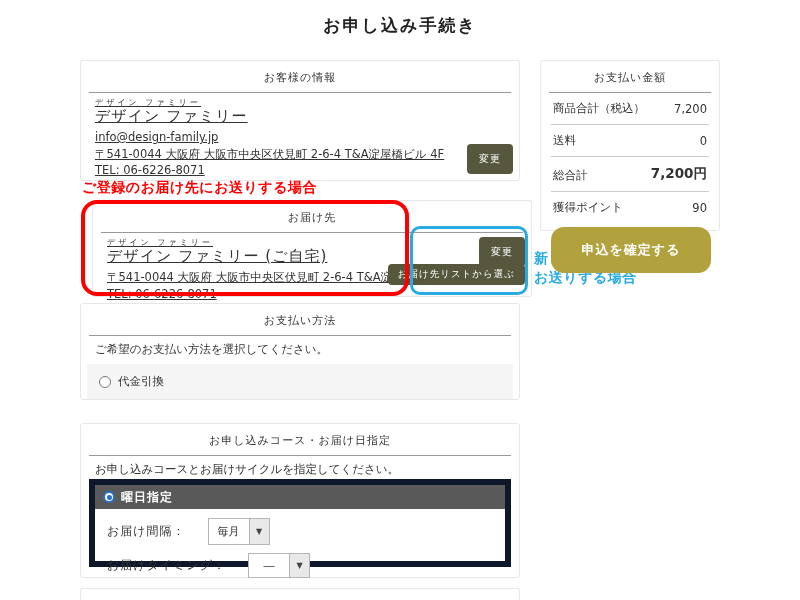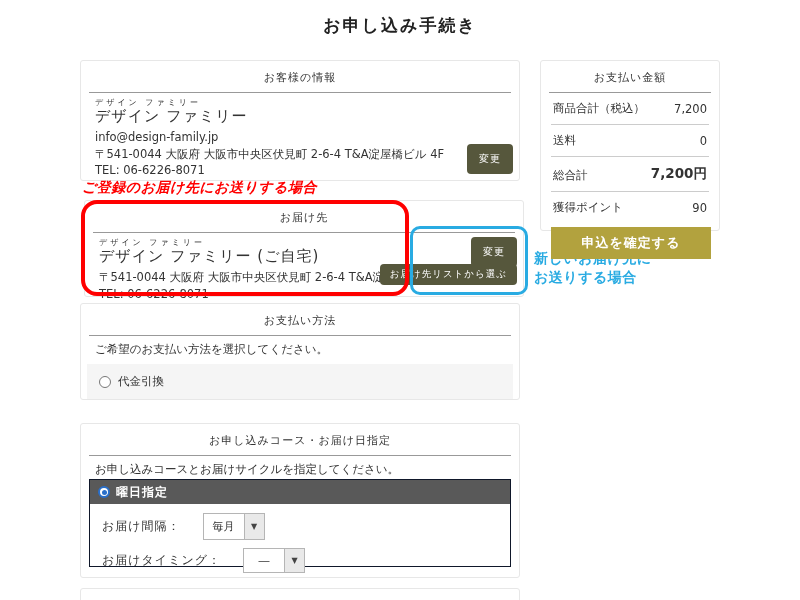--- a/index.html
+++ b/index.html
@@ -7,66 +7,66 @@
   body { font-family:"DejaVu Sans","Liberation Sans",sans-serif; color:#333; }
   .page { position:relative; width:800px; height:600px; background:#fff; overflow:hidden; }
 
   .page-title { position:absolute; top:14px; left:0; width:100%; text-align:center;
     font-family:"DejaVu Serif","Liberation Serif",serif; font-size:17px; color:#222; letter-spacing:2px; }
 
   .panel { position:absolute; background:#fff; border:1px solid #e7e7e7; border-radius:3px; }
   .panel-header { text-align:center; font-size:11px; color:#333; padding-top:9px; letter-spacing:1px; }
   .panel-divider { border:none; border-top:1px solid #999; margin:7px 8px 0 8px; }
 
-  .info-block { padding:5px 14px 0 14px; }
+  .info-block { padding:5px 14px 0 14px;text-decoration:underline; }
   .ruby-line { font-size:8px; color:#333; letter-spacing:3px; line-height:9px; }
   .name-line { font-size:15px; color:#333; letter-spacing:1px; line-height:19px; margin-bottom:3px; }
   .detail-line { font-size:11.5px; color:#333; line-height:16.5px; }
 
   .btn-olive { position:absolute; background:#56573c; color:#fff; border:none; border-radius:4px;
     font-size:10px; padding:8px 12px; letter-spacing:1px; cursor:pointer; font-family:inherit; }
 
   
-  .note-red { position:absolute; left:82px; top:179px; color:#ff0000; font-size:14px; font-weight:bold; letter-spacing:0.5px;font-style:italic; }
+  .note-red { position:absolute; left:82px; top:179px; color:#ff0000; font-size:14px; font-weight:bold; letter-spacing:0.5px; }
   .red-frame { position:absolute; left:81px; top:200px; width:328px; height:96px;
     border:4px solid #ff0000; border-radius:16px; pointer-events:none; }
   .blue-frame { position:absolute; left:410px; top:226px; width:118px; height:69px;
     border:3px solid #29abe2; border-radius:10px; pointer-events:none; }
   .note-blue { position:absolute; left:534px; top:249px; color:#29abe2; font-size:14px; font-weight:bold; line-height:19px; letter-spacing:0.5px; }
 
   
   .pm-instruction { font-size:11.5px; padding:6px 14px 0 14px; }
   .pm-options { background:#f5f5f5; margin:7px 6px 0 6px; padding:4px 0; }
   .pm-row { display:flex; align-items:center; gap:7px; padding:6px 12px; cursor:pointer; }
   .radio { display:inline-block; width:12px; height:12px; border:1px solid #777; border-radius:50%; background:#fff; flex:0 0 auto; }
   .pm-label { font-size:11.5px; }
 
   
   .course-instruction { font-size:11.5px; line-height:16px; padding:5px 14px 0 14px; }
-  .course-box { position:absolute; left:8px; right:8px; top:55px; bottom:10px; border:1px solid #0f172a; background:#fff; }
+  .course-box { position:absolute; left:8px; right:8px; top:55px; bottom:10px; border:6px solid #0f172a; background:#fff; }
   .course-bar { background:#595959; height:24px; display:flex; align-items:center; gap:6px; padding:0 8px; }
   .radio-selected { display:inline-block; width:12px; height:12px; border:2px solid #2a6fc9; border-radius:50%; background:#fff; position:relative; flex:0 0 auto; }
   .radio-selected::after { content:""; position:absolute; left:1.5px; top:1.5px; width:5px; height:5px; border-radius:50%; background:#2a6fc9; }
   .course-bar-label { color:#fff; font-size:12px; font-weight:bold; letter-spacing:1px; }
   .course-content { padding:9px 12px; }
   .course-row { display:flex; align-items:center; margin-bottom:8px;gap:16px; }
   .course-row-label { font-size:12px; letter-spacing:1px; margin-right:6px; }
   .select { display:inline-flex; cursor:pointer; }
   .select-value { min-width:42px; text-align:center; font-size:11px; padding:5px 8px; background:#fff; border:1px solid #b5b5b5; }
   .select-arrow { width:20px; background:#e9e9e9; border:1px solid #b5b5b5; border-left:none;
     display:flex; align-items:center; justify-content:center; font-size:8px; color:#444; }
 
   
   .summary-rows { padding:0 10px; }
   .summary-row { display:flex; justify-content:space-between; align-items:flex-end; padding:8px 2px; border-bottom:1px solid #ccc; font-size:11.5px; }
   .summary-row:last-child { border-bottom:none; }
   .summary-value { text-align:right; }
   .summary-total-value { font-size:13.5px; font-weight:bold; }
-  .btn-gold { display:block; margin:4px 10px 0 10px; width:160px; height:32px; background:#b2a23e; color:#fff;
-    border:none; border-radius:0; font-size:13px; font-weight:bold; letter-spacing:1px; cursor:pointer; font-family:inherit; }
+  .btn-gold { display:block; margin:4px 10px 0 10px; width:160px; height:46px; background:#b2a23e; color:#fff;
+    border:none; border-radius:13px; font-size:13px; font-weight:bold; letter-spacing:1px; cursor:pointer; font-family:inherit; }
 </style>
 </head>
 <body>
 
 <div class="page">
 
   <h1 class="page-title">お申し込み手続き</h1>
 
   <section class="panel" style="left:80px; top:60px; width:440px; height:121px;">
     <div class="panel-header">お客様の情報</div>
@@ -76,21 +76,21 @@
       <div class="name-line">デザイン ファミリー</div>
       <div class="detail-line">info@design-family.jp</div>
       <div class="detail-line">〒541-0044 大阪府 大阪市中央区伏見町 2-6-4 T&amp;A淀屋橋ビル 4F</div>
       <div class="detail-line">TEL: 06-6226-8071</div>
     </div>
     <button class="btn-olive" style="right:6px; bottom:6px;">変更</button>
   </section>
 
   <div class="note-red">ご登録のお届け先にお送りする場合</div>
 
-  <section class="panel" style="left:84px; top:200px; width:440px; height:97px;">
+  <section class="panel" style="left:92px; top:200px; width:440px; height:97px;">
     <div class="panel-header">お届け先</div>
     <hr class="panel-divider">
     <div class="info-block">
       <div class="ruby-line">デザイン ファミリー</div>
       <div class="name-line">デザイン ファミリー (ご自宅)</div>
       <div class="detail-line">〒541-0044 大阪府 大阪市中央区伏見町 2-6-4 T&amp;A淀屋橋ビル 4F</div>
       <div class="detail-line">TEL: 06-6226-8071</div>
     </div>
     <button class="btn-olive" style="right:6px; top:36px;">変更</button>
     <button class="btn-olive" style="right:6px; top:63px; font-size:9.5px; padding:4px 10px;">お届け先リストから選ぶ</button>

